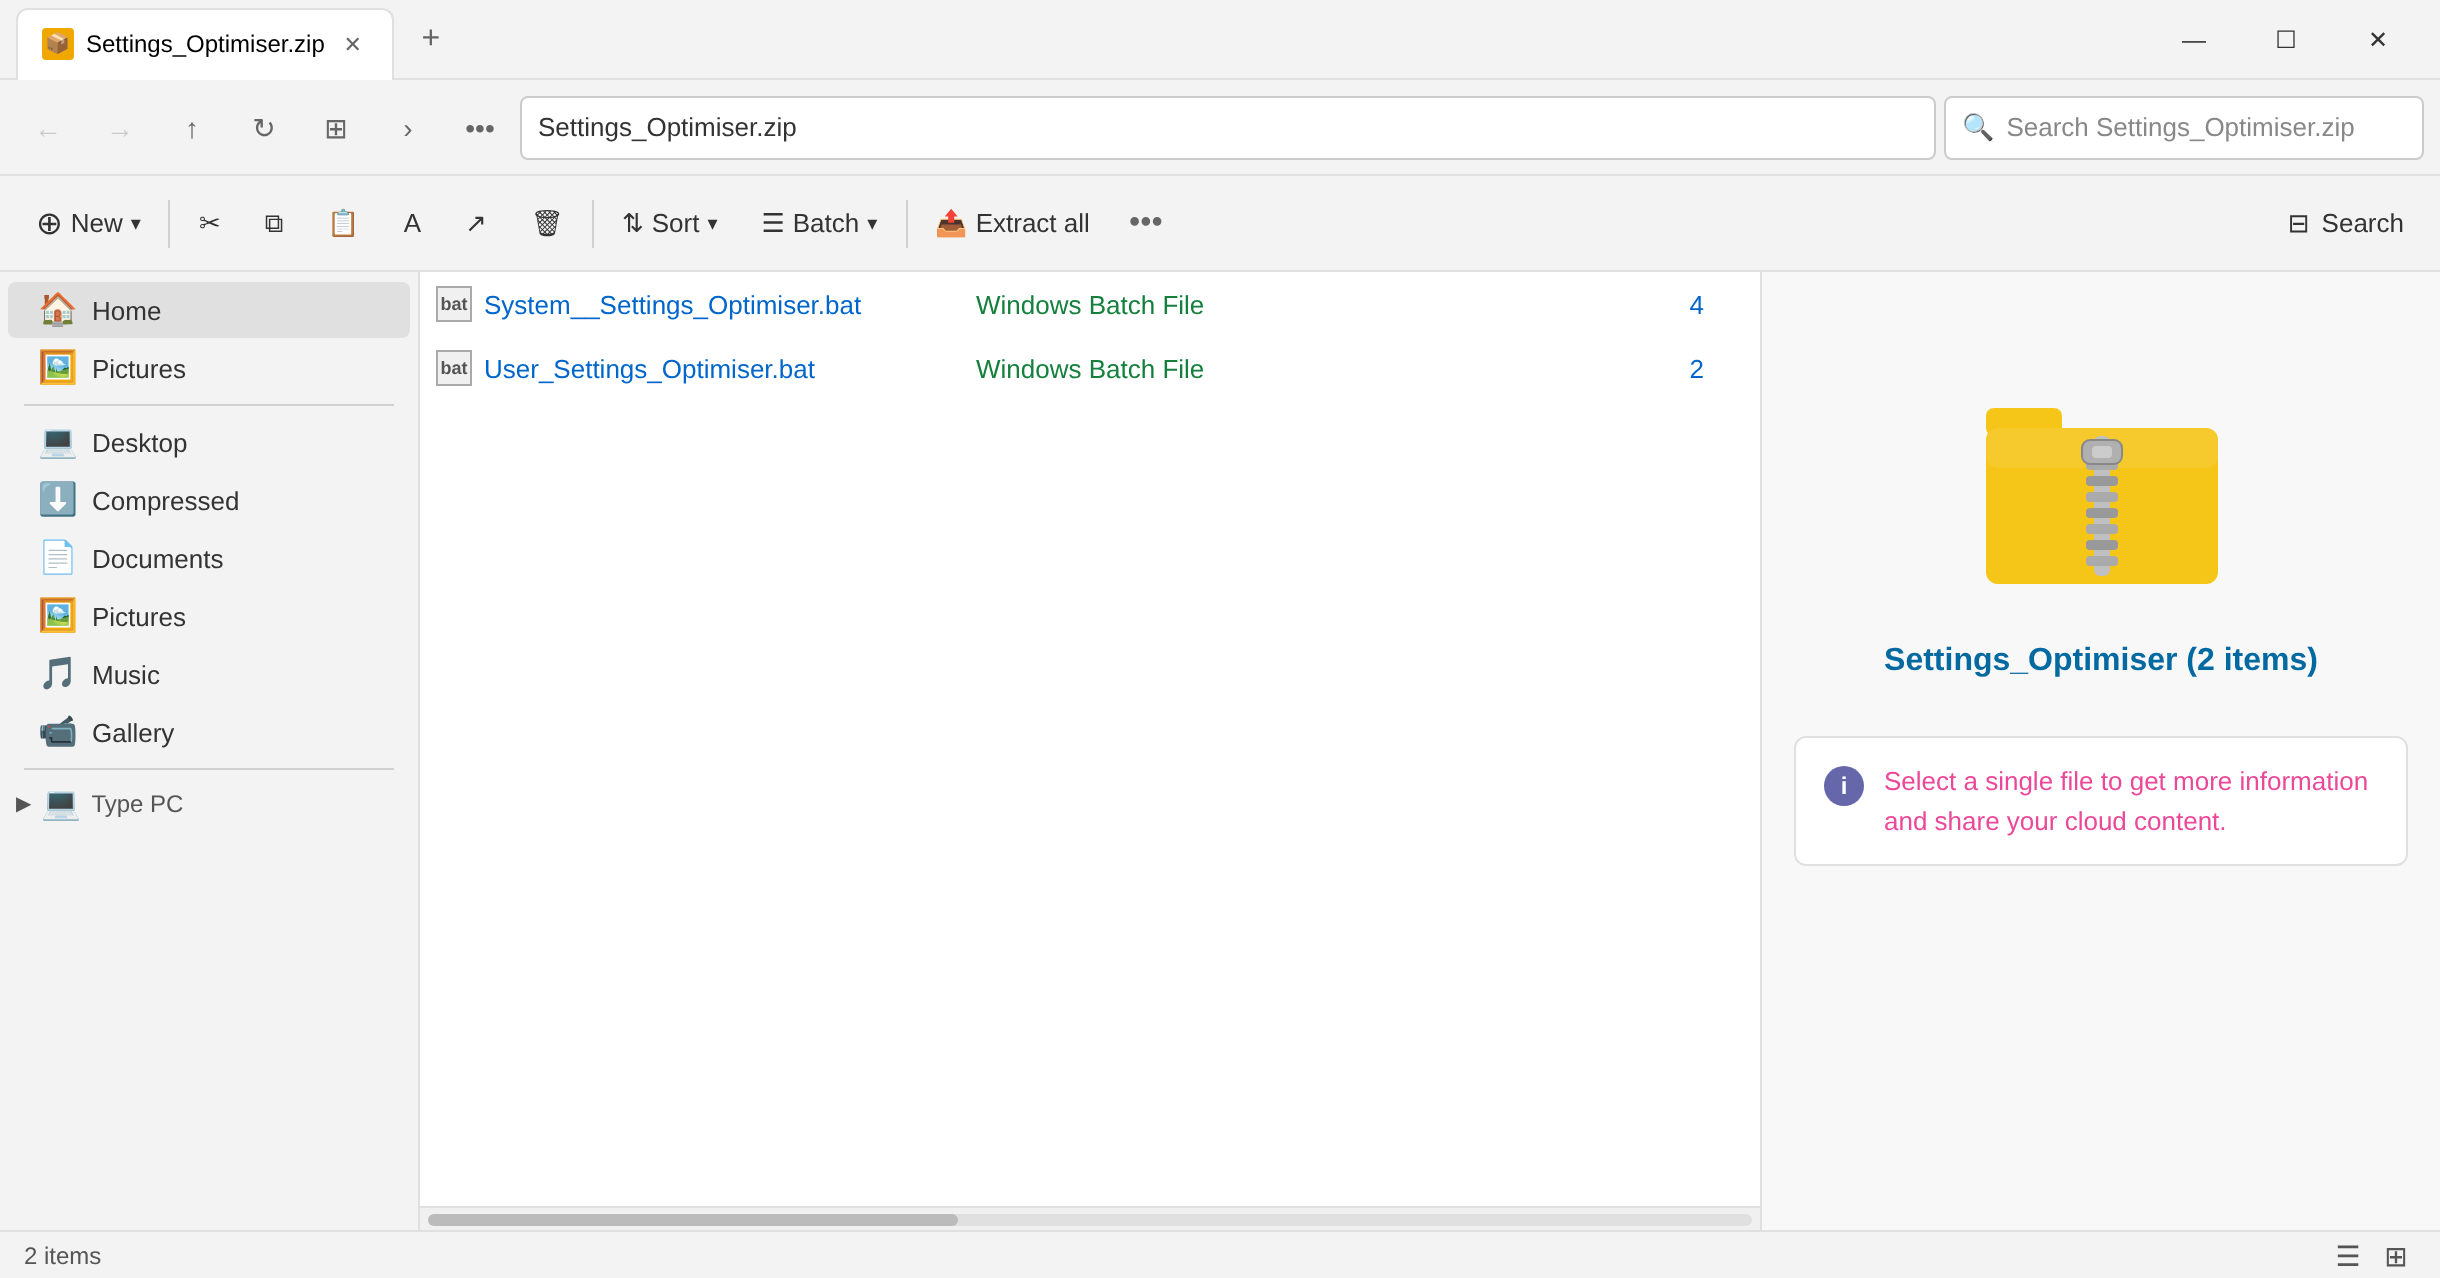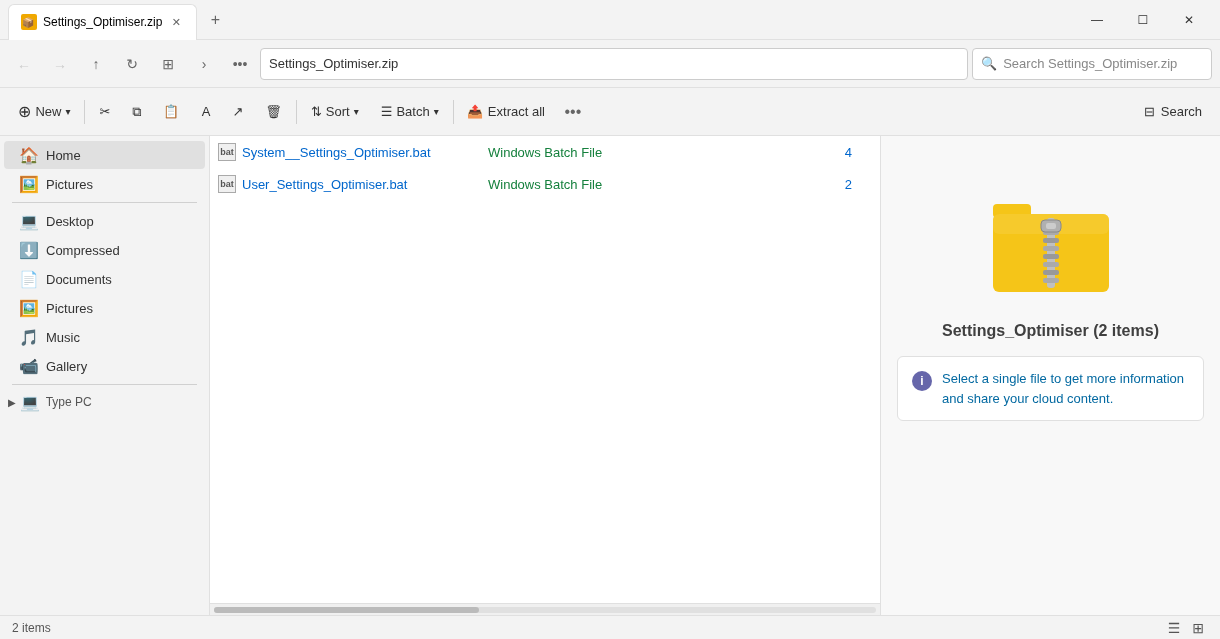--- a/index.html
+++ b/index.html
@@ -281,23 +281,23 @@
     .zip-icon-container {
       width: 120px; height: 120px;
       display: flex; align-items: center; justify-content: center;
       margin-bottom: 16px;
       margin-top: 30px;
     }
 
     .archive-title {
       font-size: 16px;
       font-weight: 600;
-      color: #404040;
+      color: #0369a1;
       text-align: center;
-      margin-bottom: 16px;
+      margin-bottom: 28px;
     }
     .info-box {
       background: #fff;
       border: 1px solid #e0e0e0;
       border-radius: 6px;
       padding: 12px 14px;
       display: flex;
       align-items: flex-start;
       gap: 10px;
       width: 100%;
@@ -308,21 +308,21 @@
       border-radius: 50%;
       display: flex; align-items: center; justify-content: center;
       color: #fff;
       font-size: 12px;
       font-weight: bold;
       flex-shrink: 0;
       margin-top: 2px;
     }
     .info-text {
       font-size: 13px;
-      color: #0369a1;
+      color: #ec4899;
       line-height: 1.5;
     }
 
     
     .status-bar {
       height: 24px;
       background: #f3f3f3;
       border-top: 1px solid #e0e0e0;
       display: flex;
       align-items: center;

